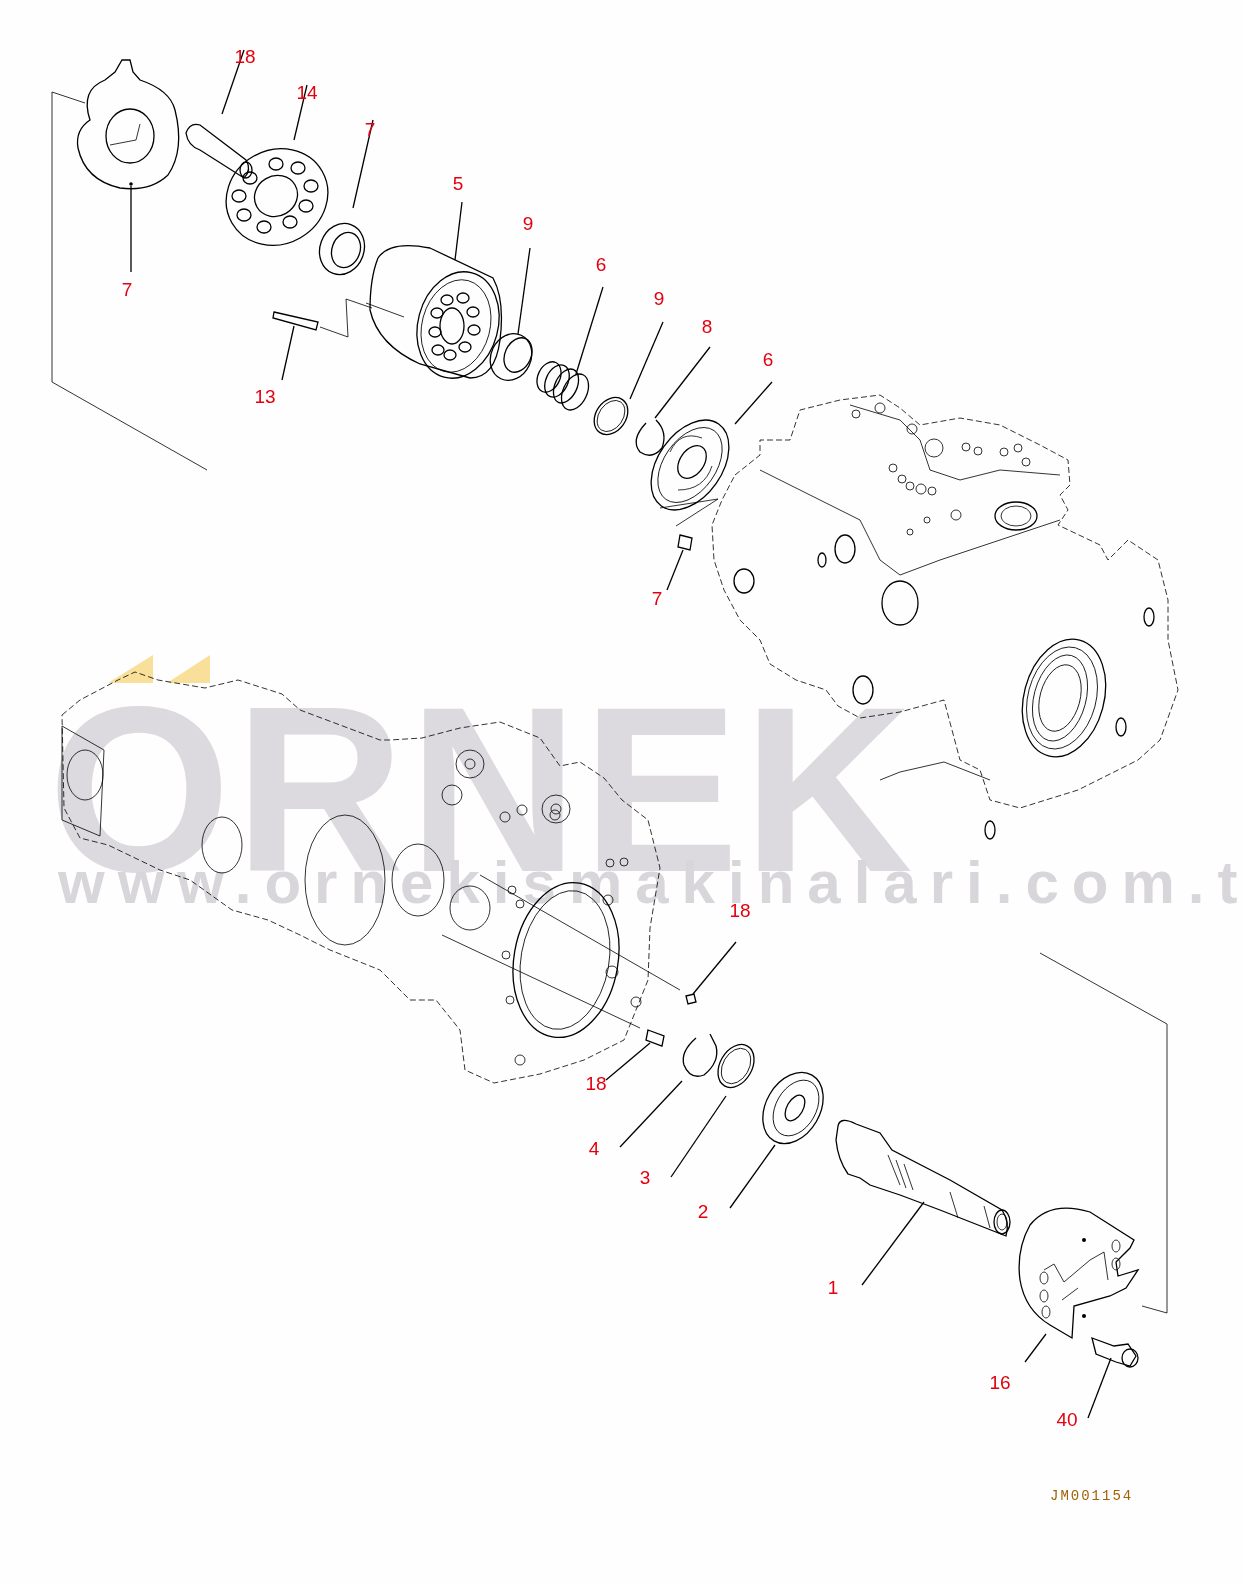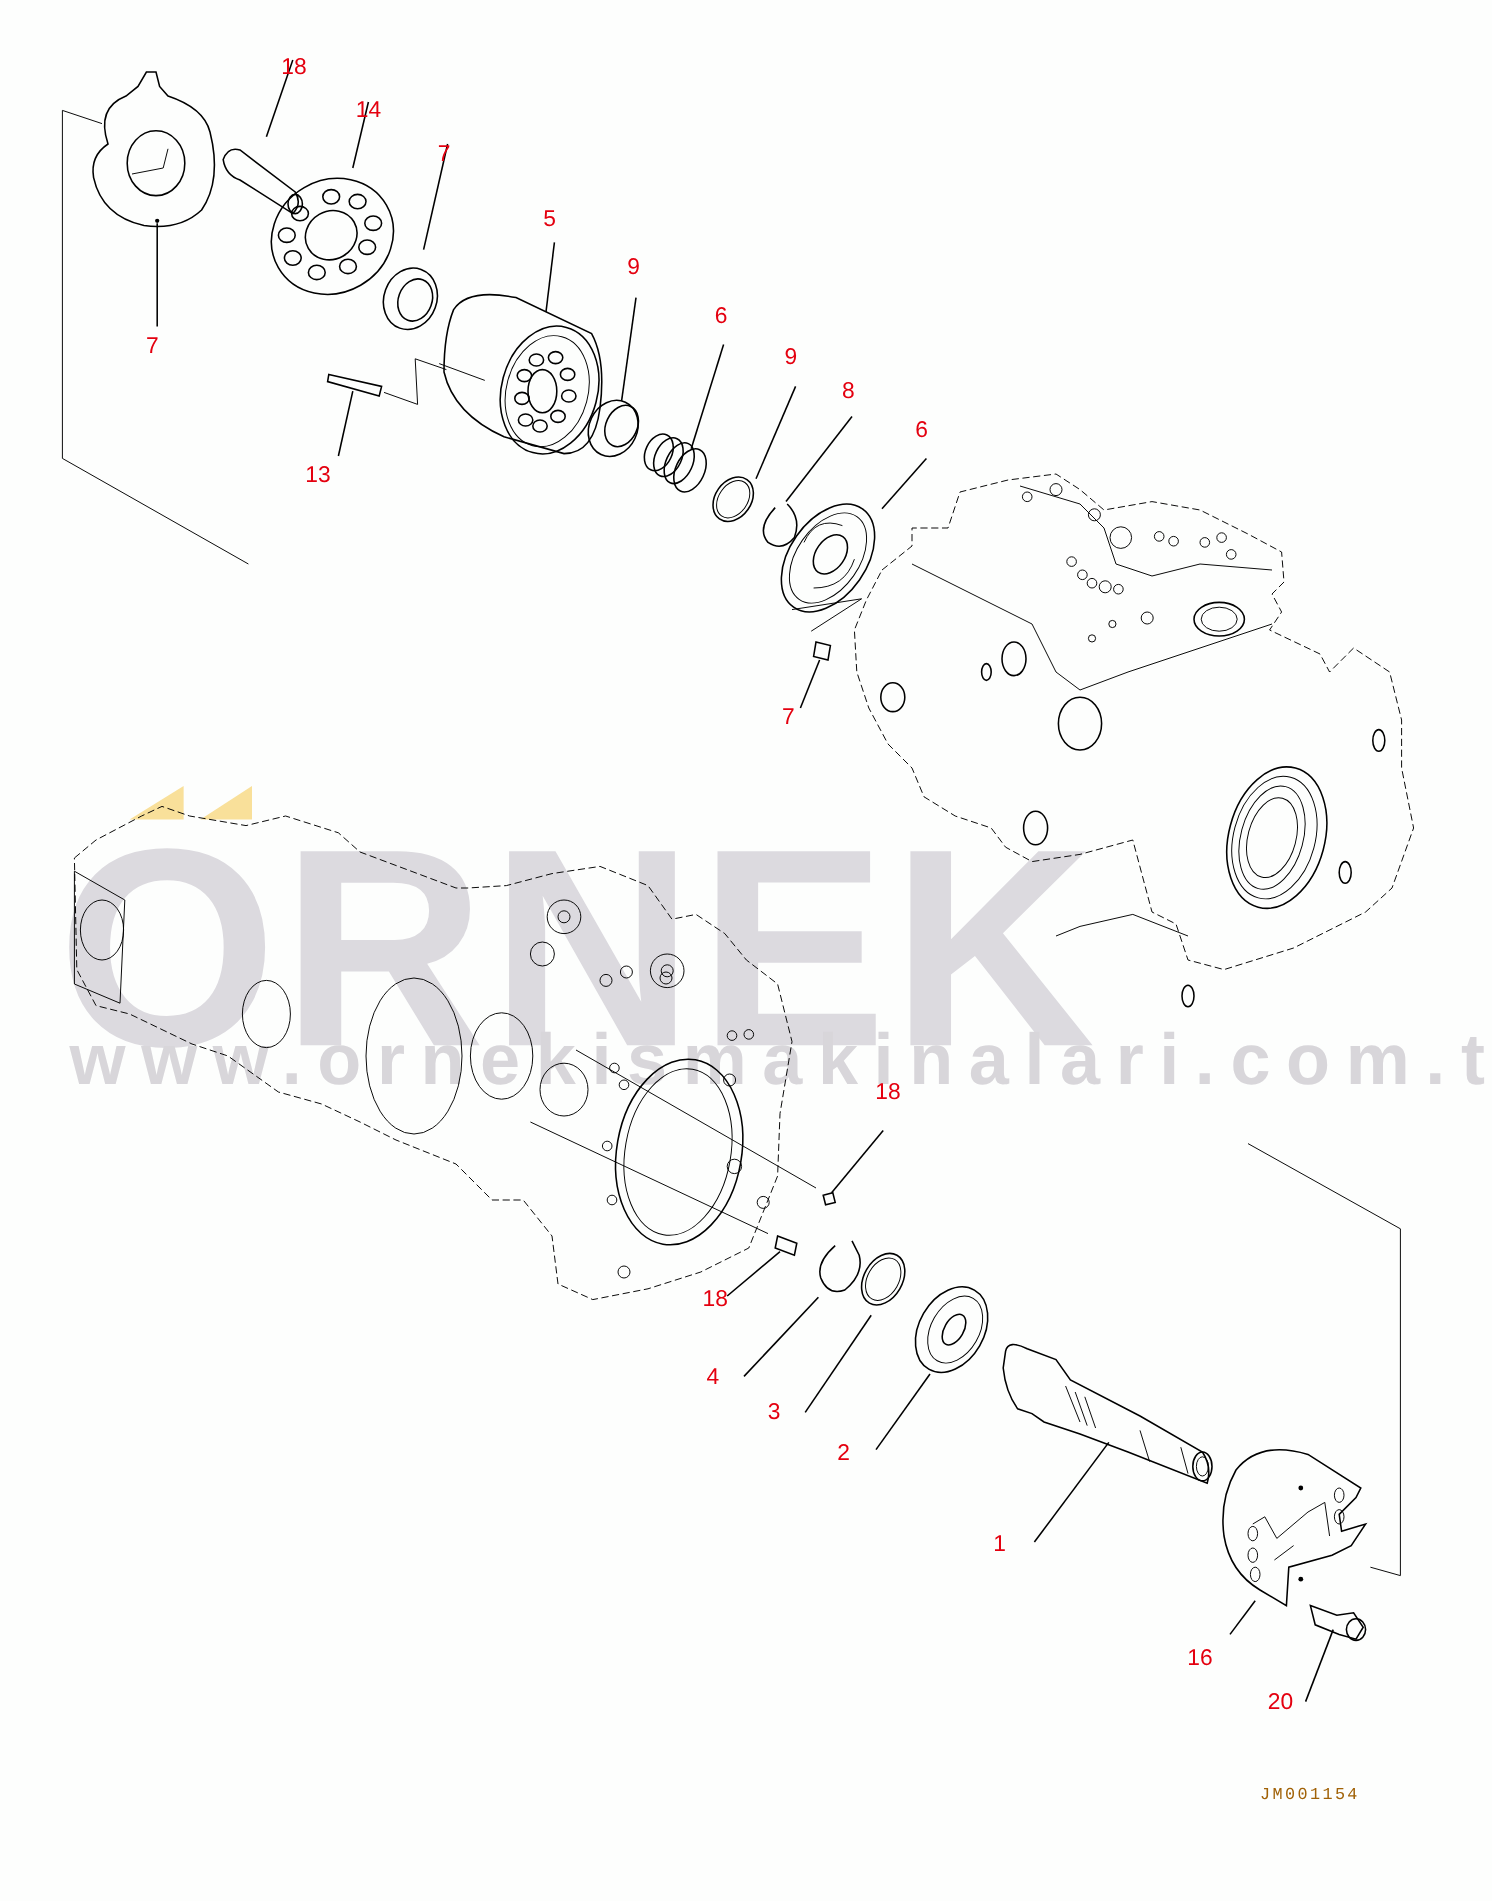--- a/index.html
+++ b/index.html
@@ -287,16 +287,16 @@
   <div class="callout" style="left:601px;top:264px">6</div>
   <div class="callout" style="left:659px;top:298px">9</div>
   <div class="callout" style="left:370px;top:129px">7</div>
   <div class="callout" style="left:265px;top:396px">13</div>
   <div class="callout" style="left:307px;top:92px">14</div>
   <div class="callout" style="left:245px;top:56px">18</div>
   <div class="callout" style="left:1000px;top:1382px">16</div>
   <div class="callout" style="left:127px;top:289px">7</div>
   <div class="callout" style="left:596px;top:1083px">18</div>
   <div class="callout" style="left:740px;top:910px">18</div>
-  <div class="callout" style="left:1067px;top:1419px">20</div>
+  <div class="callout" style="left:1067px;top:1419px">40</div>
 
   <div class="code">JM001154</div>
 </div>
 
 </body></html>

